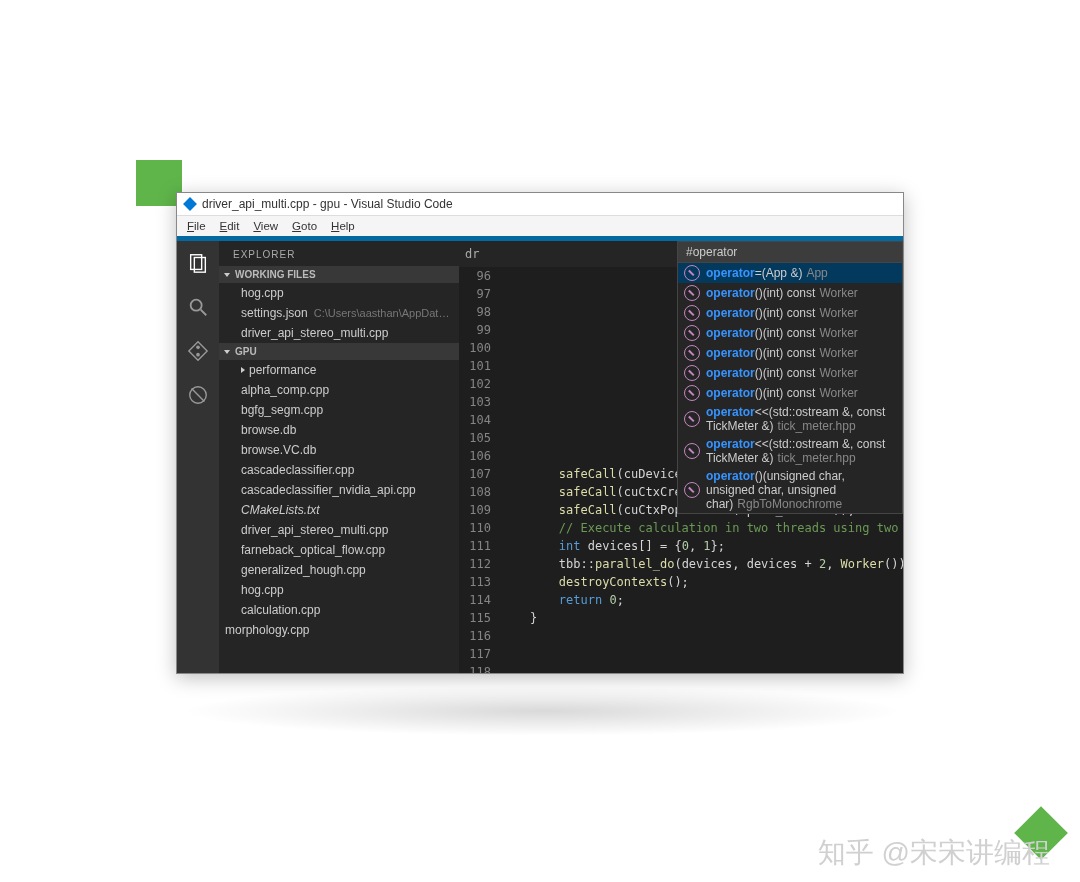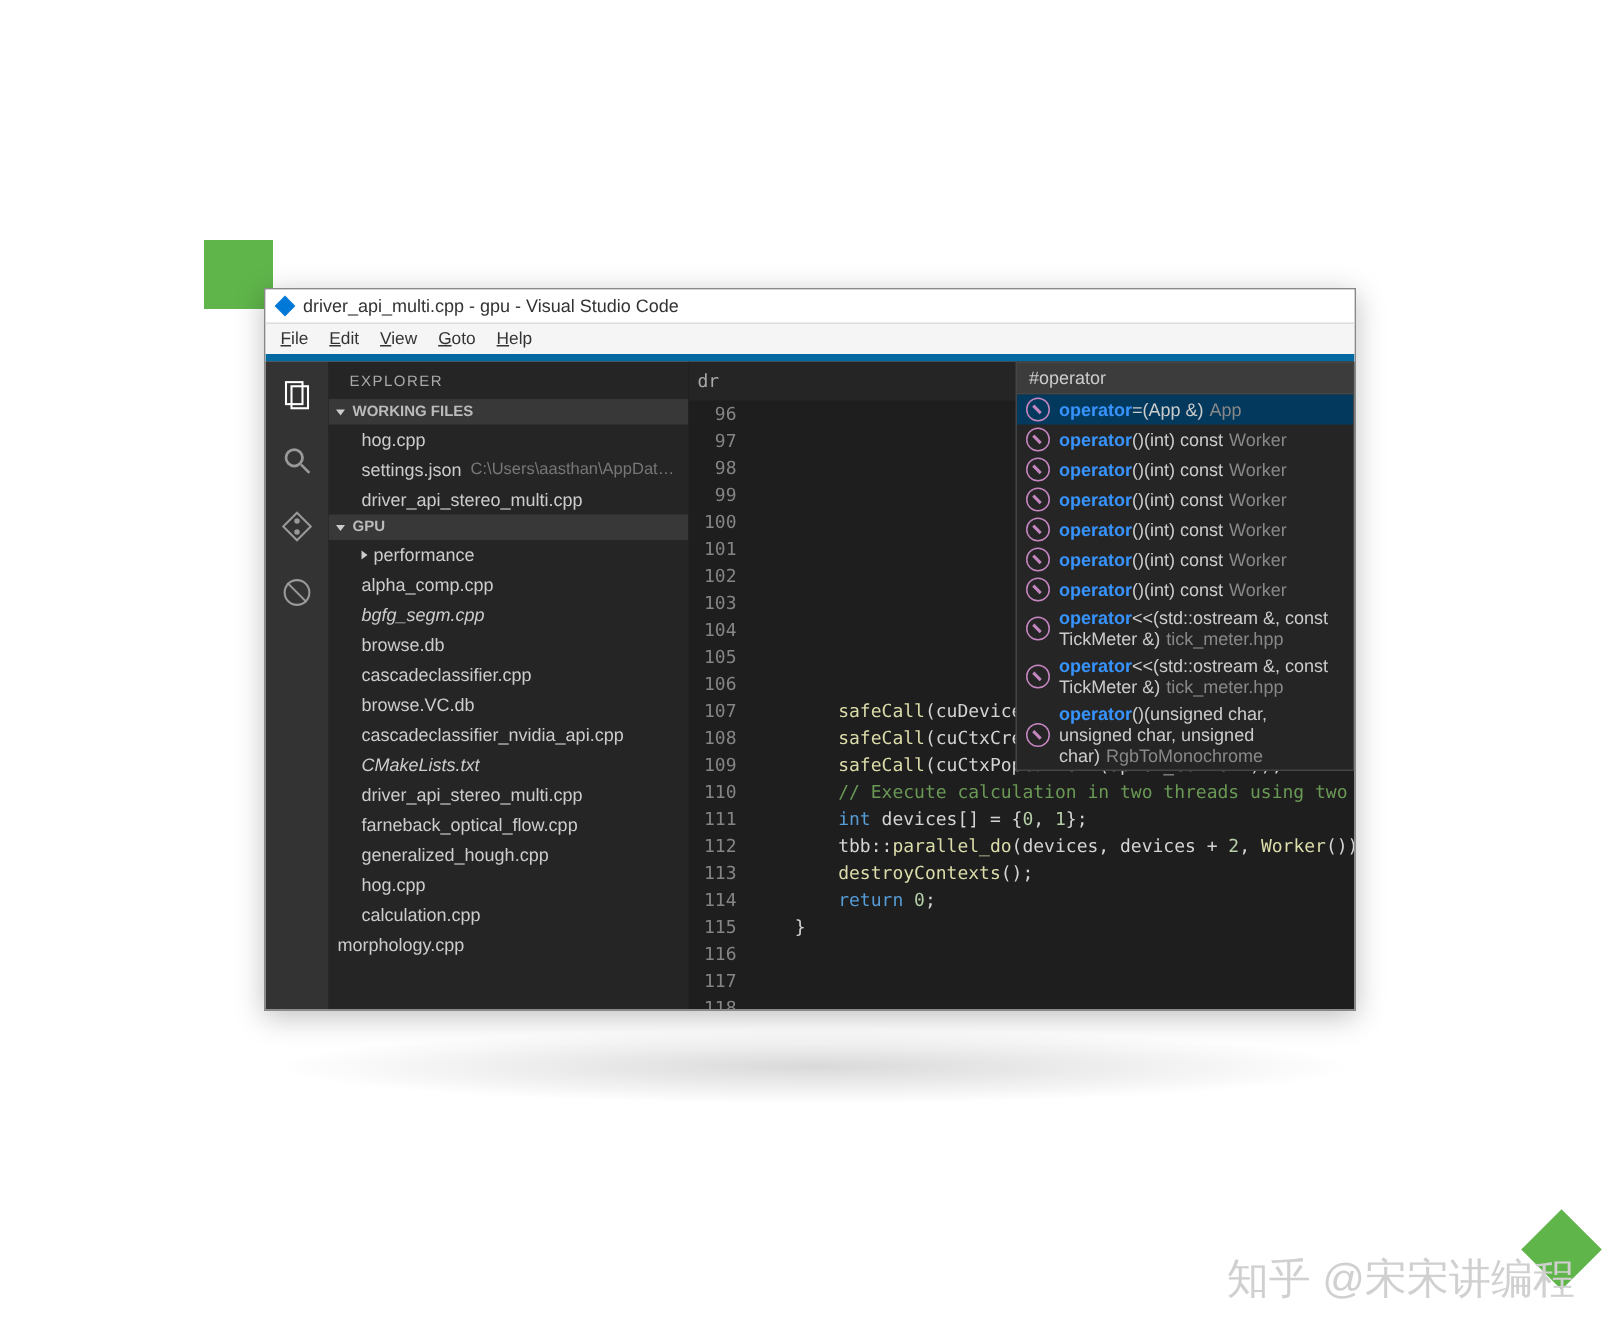--- a/index.html
+++ b/index.html
@@ -107,24 +107,24 @@
             <span>driver_api_stereo_multi.cpp</span>
           </div>
         </div>
       <div class="sb-section">
           <span class="chev"></span>
           <span>GPU</span>
         </div>
       <div id="project" style="flex:1;overflow:hidden">
           <div class="sb-row" style="padding-left: 22px;"><span class="chev right" style="margin-right:4px"></span>performance</div>
           <div class="sb-row" style="padding-left: 22px;">alpha_comp.cpp</div>
-          <div class="sb-row" style="padding-left: 22px; font-style: italic;">bgfg_segm.cpp</div>
+          <div class="sb-row" style="padding-left: 22px;">bgfg_segm.cpp</div>
           <div class="sb-row" style="padding-left: 22px;">browse.db</div>
+          <div class="sb-row" style="padding-left: 22px;">browse.VC.db</div>
           <div class="sb-row" style="padding-left: 22px;">cascadeclassifier.cpp</div>
-          <div class="sb-row" style="padding-left: 22px;">browse.VC.db</div>
           <div class="sb-row" style="padding-left: 22px;">cascadeclassifier_nvidia_api.cpp</div>
           <div class="sb-row" style="padding-left: 22px; font-style: italic;">CMakeLists.txt</div>
           <div class="sb-row" style="padding-left: 22px;">driver_api_stereo_multi.cpp</div>
           <div class="sb-row" style="padding-left: 22px;">farneback_optical_flow.cpp</div>
           <div class="sb-row" style="padding-left: 22px;">generalized_hough.cpp</div>
           <div class="sb-row" style="padding-left: 22px;">hog.cpp</div>
           <div class="sb-row" style="padding-left: 22px;">calculation.cpp</div>
           <div class="sb-row" style="padding-left: 6px;">morphology.cpp</div>
         </div>
     </div>

